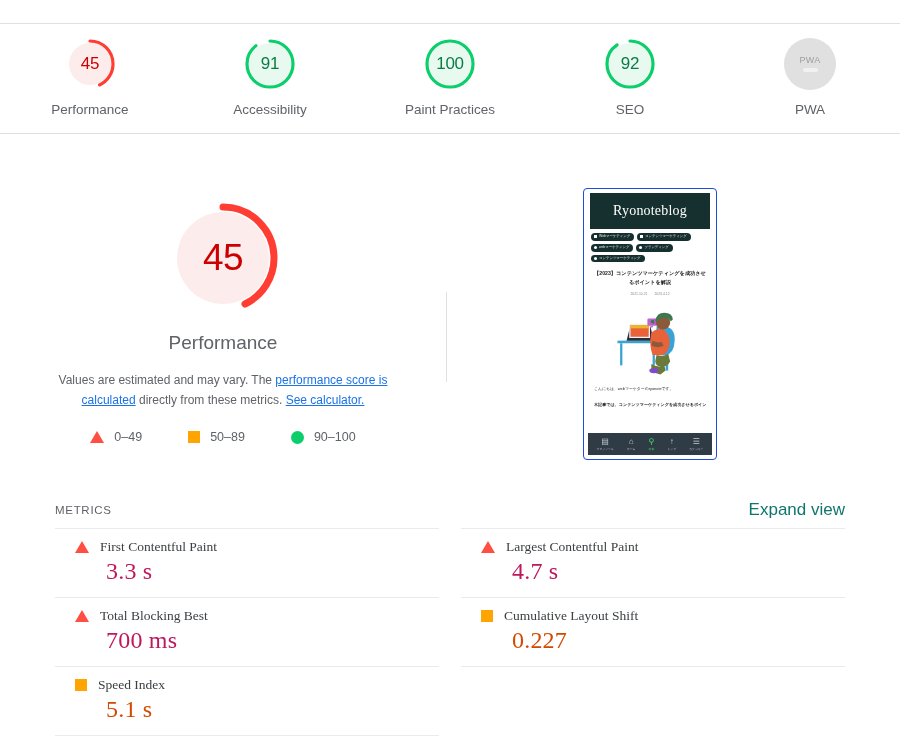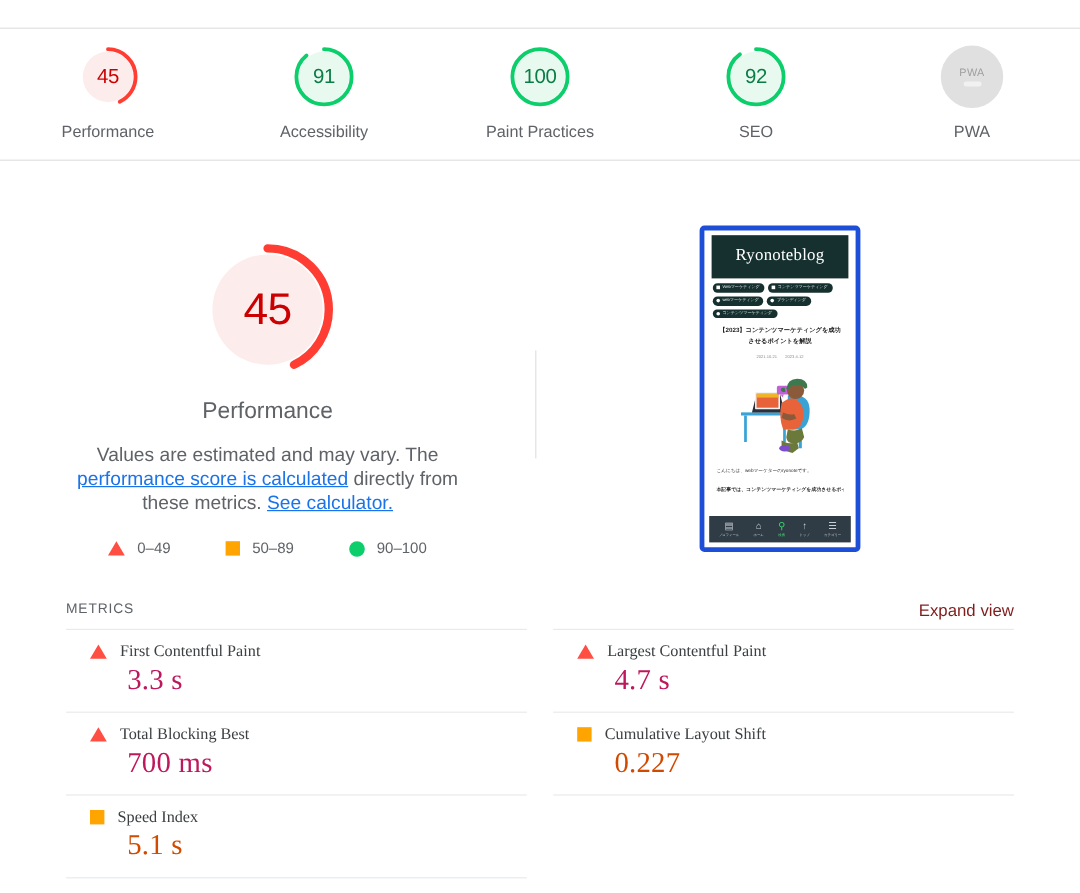--- a/index.html
+++ b/index.html
@@ -135,21 +135,21 @@
   }
   .perf-title {
     margin-top: 18px;
     font-size: 19px;
     color: #5f6368;
   }
   .perf-desc {
     margin-top: 16px;
     width: 352px;
     text-align: center;
-    font-size: 16px;
+    font-size: 12px;
     line-height: 20px;
     color: #5f6368;
   }
   .perf-desc a {
     color: #1a73e8;
     text-decoration: underline;
     cursor: pointer;
   }
   .legend {
     margin-top: 20px;
@@ -185,21 +185,21 @@
     width: 454px;
     display: flex;
     justify-content: flex-start;
     padding-left: 137px;
     padding-top: 38px;
     box-sizing: border-box;
   }
   .phone {
     width: 134px;
     height: 272px;
-    border: 4px solid #1d4ed8;
+    border: 1px solid #1d4ed8;
     border-radius: 4px;
     background: #ffffff;
     overflow: hidden;
     position: relative;
     padding: 4px;
     box-sizing: border-box;
   }
   .ph-header {
     background: #15302f;
     height: 36px;
@@ -313,23 +313,23 @@
   .metrics-head {
     display: flex;
     justify-content: space-between;
     align-items: center;
     font-size: 11.5px;
     letter-spacing: 0.7px;
     color: #5f6368;
     padding-bottom: 8px;
   }
   .expand-view {
-    font-size: 14px;
+    font-size: 17px;
     letter-spacing: 0;
-    color: #7f1d1d;
+    color: #0f766e;
     cursor: pointer;
   }
   .metrics-grid {
     display: flex;
     gap: 22px;
     font-family: Liberation Serif, serif;
   }
   .metrics-col { width: 384px; }
   .metric {
     border-top: 1px solid #e8eaed;

